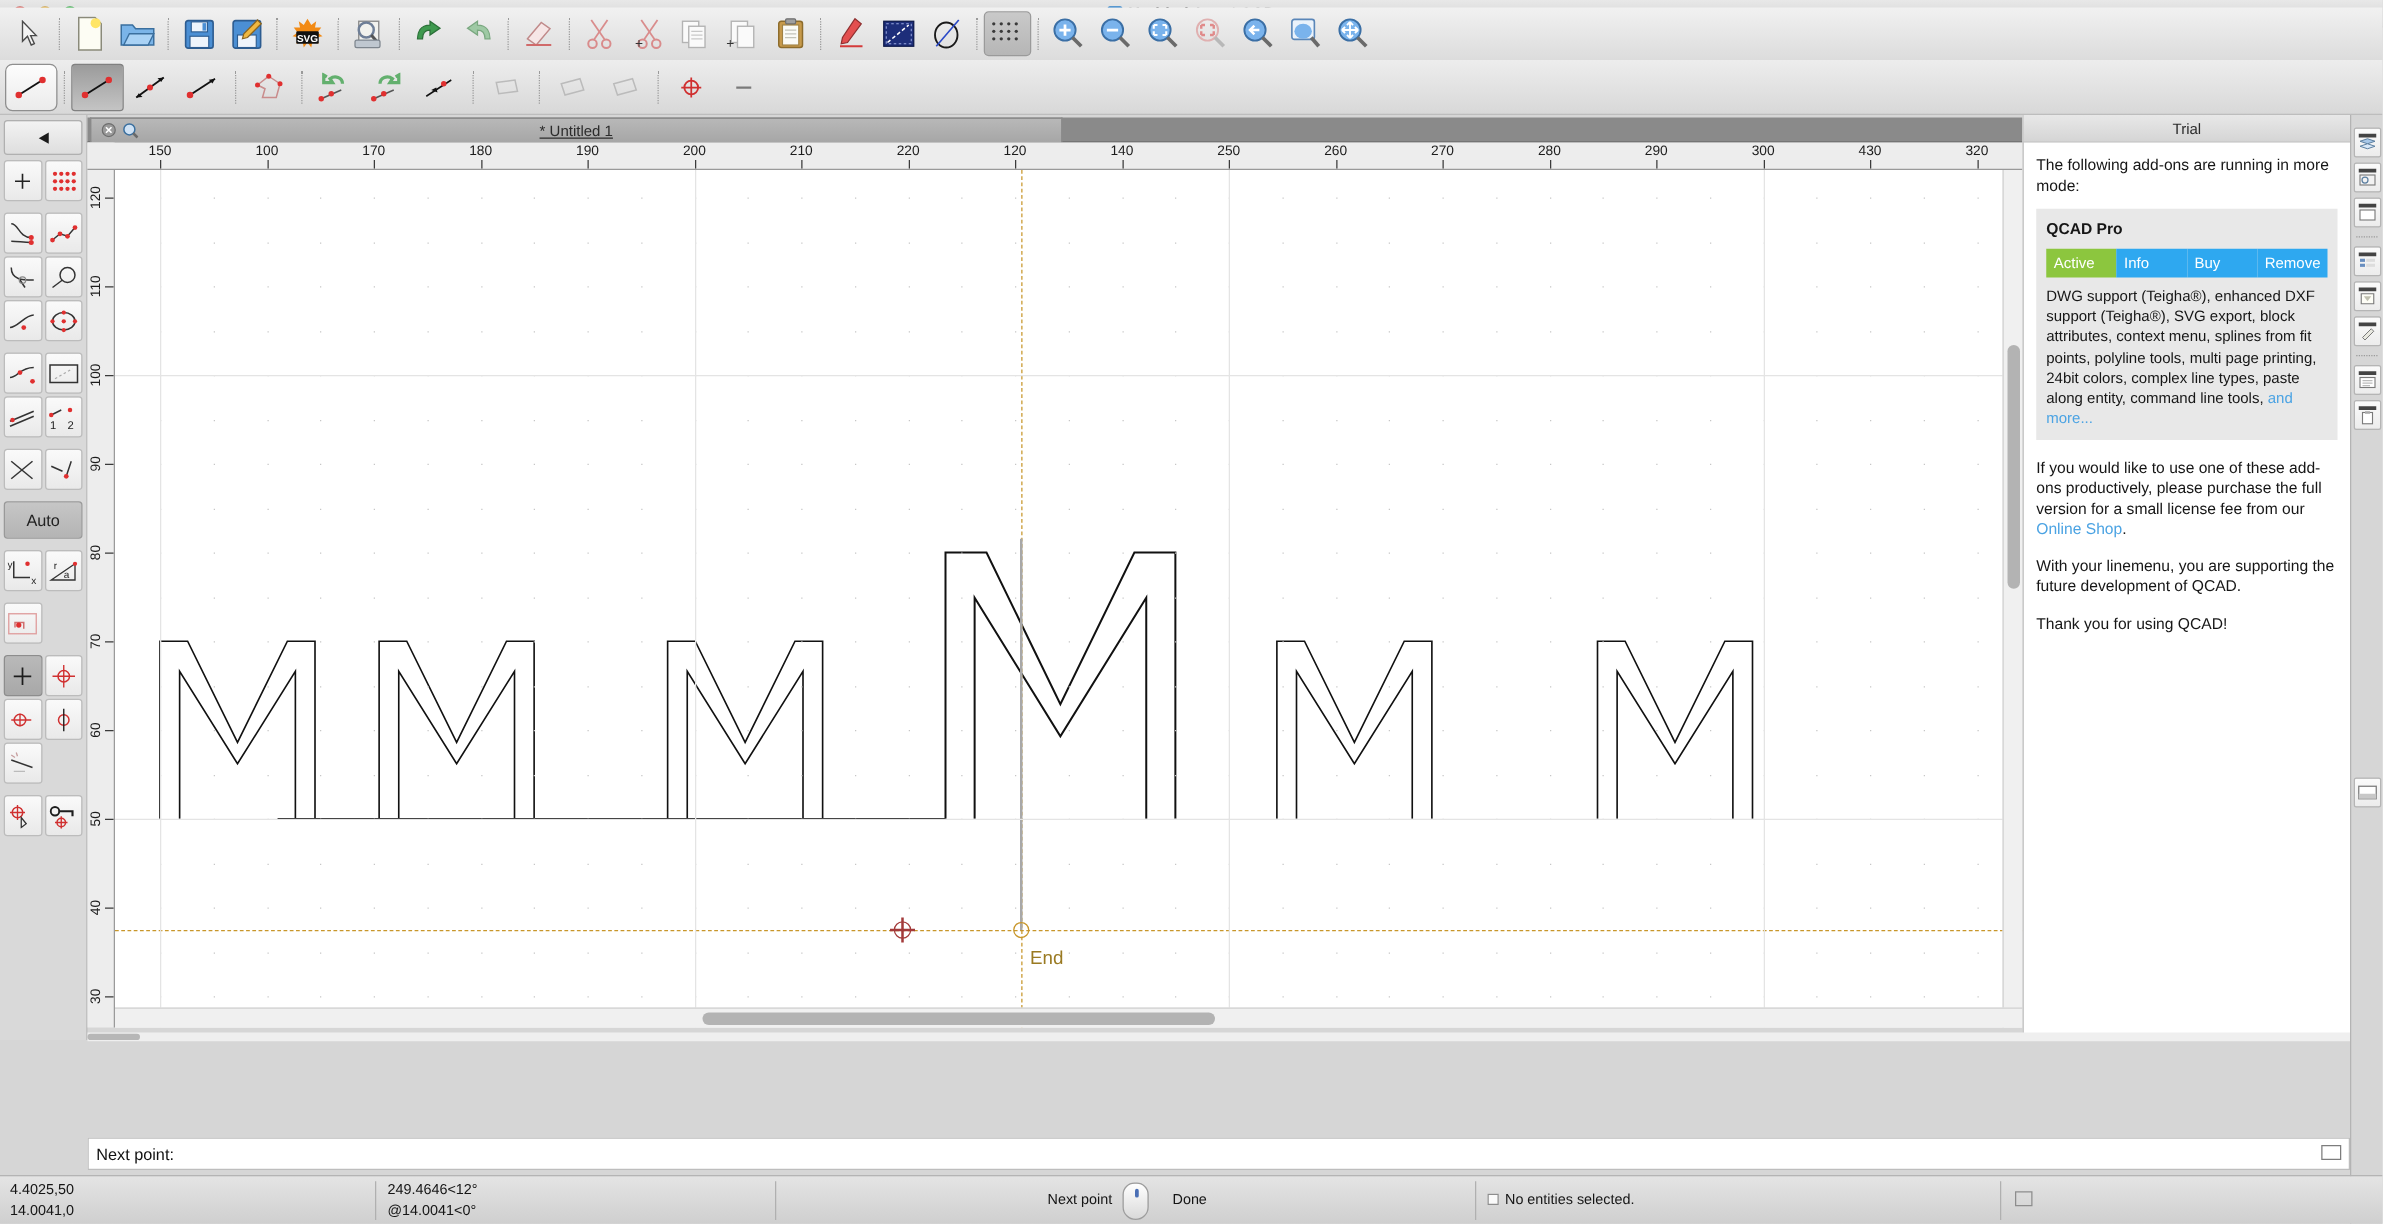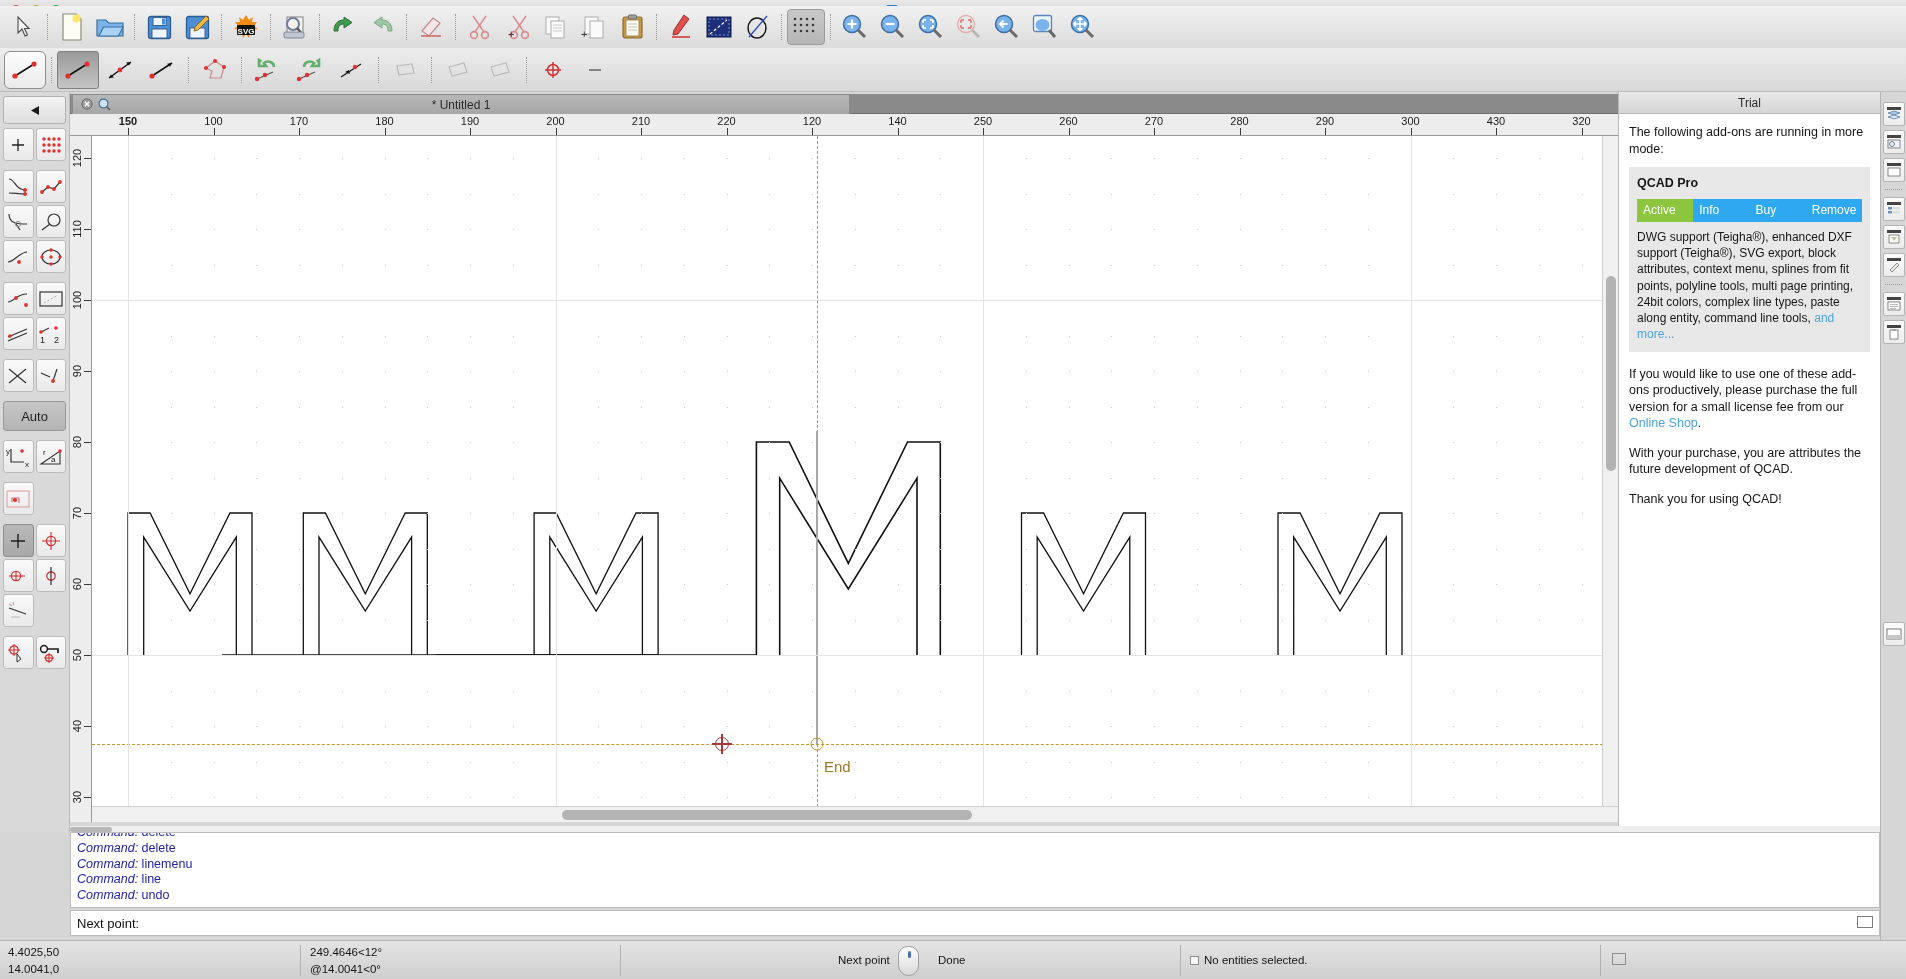--- a/index.html
+++ b/index.html
@@ -97,21 +97,21 @@
   .tabbar {
     position: absolute; left: 70px; top: 94px; width: 1548px; height: 20px;
     background: #8a8a8a; border-bottom: 1px solid #6f6f6f;
   }
   .tab-active {
     position: absolute; left: 2px; top: 0; width: 778px; height: 20px;
     background: linear-gradient(#b8b8b8,#a6a6a6);
     display: flex; align-items: center; justify-content: center; gap: 6px;
     border: 1px solid #8a8a8a; border-bottom: none;
   }
-  .tab-label { font-size: 12px; color: #2c2c2c; }
+  .tab-label { font-size: 12px; color: #2c2c2c; text-decoration: underline; }
   .tab-icons { position: absolute; left: 8px; top: 3px; display: flex; gap: 5px; }
 
   
   .ruler-h {
     position: absolute; left: 70px; top: 114px; width: 1548px; height: 22px;
     background: #ededed; border-bottom: 1px solid #9a9a9a; overflow: hidden;
   }
   .ruler-v {
     position: absolute; left: 70px; top: 136px; width: 22px; height: 686px;
     background: #ededed; border-right: 1px solid #9a9a9a; overflow: hidden;
@@ -861,21 +861,21 @@
             </svg>
         </span>
       </div>
       <span class="tab-label">* Untitled 1</span>
     </div>
   </div>
 
   <div class="ruler-corner"></div>
 
   <div class="ruler-h" id="ruler-h">
-      <div class="rh-lbl" style="left: 58px; font-weight: bold;">150</div>
+      <div class="rh-lbl" style="left: 58px;">150</div>
       <div class="rh-tick" style="left: 58px;"></div>
       <div class="rh-lbl" style="left: 143.5px;">100</div>
       <div class="rh-tick" style="left: 143.5px;"></div>
       <div class="rh-lbl" style="left: 229px;">170</div>
       <div class="rh-tick" style="left: 229px;"></div>
       <div class="rh-lbl" style="left: 314.5px;">180</div>
       <div class="rh-tick" style="left: 314.5px;"></div>
       <div class="rh-lbl" style="left: 400px;">190</div>
       <div class="rh-tick" style="left: 400px;"></div>
       <div class="rh-lbl" style="left: 485.5px;">200</div>
@@ -1652,21 +1652,21 @@
         </div>
         <div class="rp-desc">
           <span>DWG support (Teigha®), enhanced DXF support (Teigha®), SVG export, block attributes, context menu, splines from fit points, polyline tools, multi page printing, 24bit colors, complex line types, paste along entity, command line tools,</span>
           <span class="rp-link">and more...</span>
         </div>
       </div>
 
       <p class="rp-para">
         <span>If you would like to use one of these add-ons productively, please purchase the full version for a small license fee from our </span><span class="rp-link">Online Shop</span><span>.</span>
       </p>
-      <p class="rp-para">With your purchase, you are attributes the future development of QCAD.</p>
+      <p class="rp-para">With your linemenu, you are supporting the future development of QCAD.</p>
       <p class="rp-para">Thank you for using QCAD!</p>
     </div>
   </div>
 
   <div class="rail">
     <div style="height:6px"></div>
     <div class="rail-cell">
       <svg width="16" height="16" viewBox="0 0 16 16">
           <rect x="1" y="1" width="14" height="3" fill="#444"></rect>
           <path d="M2 7 l6-2 6 2 -6 2 Z" fill="#a8c8e8" stroke="#5c7fa0" stroke-width=".8"></path>
@@ -1732,27 +1732,20 @@
           <rect x="1" y="1" width="14" height="10" fill="#fff" stroke="#7a7a7a" stroke-width="1"></rect>
           <rect x="1" y="7" width="14" height="4" fill="#c8c8c8"></rect>
         </svg>
     </div>
   </div>
 
   <div class="console-scrollbar">
     <div class="thumb"></div>
   </div>
 
-  <div class="console" id="console">
-      <div class="cline" style="margin-top: -8px;"><i>Command: </i><span>delete</span></div>
-      <div class="cline"><i>Command: </i><span>delete</span></div>
-      <div class="cline"><i>Command: </i><span>linemenu</span></div>
-      <div class="cline"><i>Command: </i><span>line</span></div>
-      <div class="cline"><i>Command: </i><span>undo</span></div>
-    </div>
 
   <div class="cmdline">
     <span>Next point:</span>
     <div class="cmd-corner"></div>
   </div>
 
   <div class="statusbar">
     <div class="sb-cell" style="left:8px;top:5px;">4.4025,50</div>
     <div class="sb-cell" style="left:8px;top:22px;">14.0041,0</div>
     <div class="sb-div" style="left:300px;"></div>

